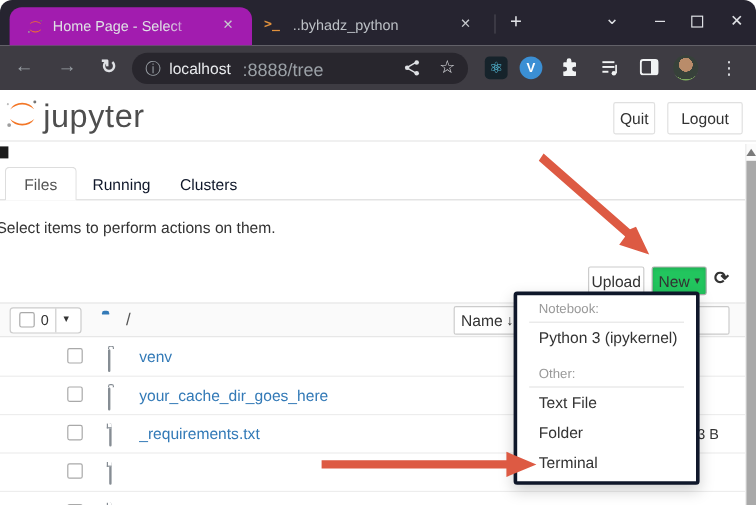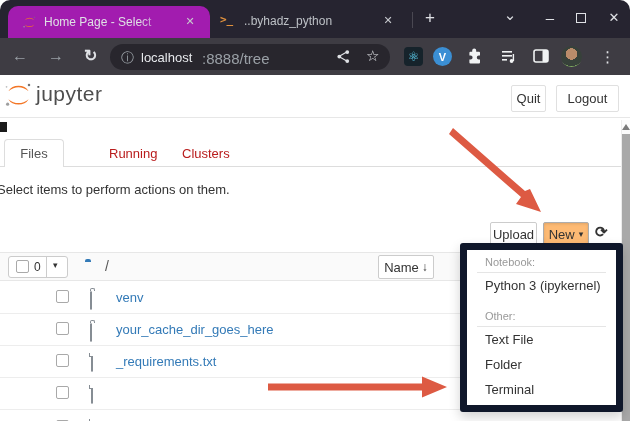--- a/index.html
+++ b/index.html
@@ -24,44 +24,44 @@
   .toolbar{position:absolute;left:0;top:38px;width:630px;height:37px;background:#3e3c43;}
   .navbtn{font-size:16px;color:#9aa0a6;}
   .omnibox{position:absolute;left:110px;top:44px;width:280px;height:26px;border-radius:13px;background:#28262d;}
   .urlhost{color:#e8eaed;font-size:13px;}
   .urlpath{color:#9aa0a6;font-size:15px;}
   .extbadge{width:19px;height:19px;border-radius:4px;display:flex;align-items:center;justify-content:center;}
   .avatar{width:21px;height:21px;border-radius:50%;
     background:radial-gradient(circle at 50% 38%, #b98c6a 0 34%, #37413a 35% 72%, #7fae5e 73%);}
 
   
-  .jlink{color:#b91c1c;font-size:13px;text-decoration:none;margin-left:32px;}
+  .jlink{color:#0f172a;font-size:13px;text-decoration:none;}
   .btn{box-sizing:border-box;background:#fff;border:1px solid #ccc;border-radius:3px;
        color:#333;font-size:13px;display:flex;align-items:center;justify-content:center;}
-  .btn-pressed{background:#fdba74;border-color:#adadad;box-shadow:inset 0 1px 3px rgba(0,0,0,.12);}
+  .btn-pressed{background:#22c55e;border-color:#adadad;box-shadow:inset 0 1px 3px rgba(0,0,0,.12);}
   .hline{position:absolute;height:1px;background:#e7e7e7;}
 
   .cb{box-sizing:border-box;width:13px;height:13px;border:1px solid #a9a9a9;border-radius:2px;background:#fff;display:inline-block;}
 
   .ico-folder{position:relative;width:14px;height:10px;border:1px solid #868d94;border-radius:1px;box-sizing:border-box;}
   .ico-folder::before{content:"";position:absolute;top:-4px;left:-1px;width:5px;height:3px;
      border:1px solid #868d94;border-bottom:none;border-radius:2px 2px 0 0;box-sizing:border-box;}
   .ico-file{position:relative;width:11px;height:13px;border:1px solid #868d94;border-radius:1px;box-sizing:border-box;background:#fff;}
   .ico-file::before{content:"";position:absolute;top:-1px;right:-1px;width:4px;height:4px;background:#fff;
      border-left:1px solid #868d94;border-bottom:1px solid #868d94;box-sizing:border-box;}
   .ico-folder-solid{position:relative;width:15px;height:11px;background:#337ab7;border-radius:1px;}
   .ico-folder-solid::before{content:"";position:absolute;top:-3px;left:0;width:6px;height:3px;background:#337ab7;border-radius:2px 2px 0 0;}
 
   .rowline{position:absolute;left:0;width:621px;border-top:1px solid #ededed;}
   .rowname{font-size:13px;color:#337ab7;}
   .sizetxt{font-size:12px;color:#333;}
 
   
   .menu{position:absolute;left:428px;top:243px;width:149px;height:155px;background:#fff;
-        border:7px solid #0f172a;border-radius:3px;box-shadow:0 5px 12px rgba(0,0,0,.18);z-index:40;margin-left:32px;}
+        border:3px solid #0f172a;border-radius:3px;box-shadow:0 5px 12px rgba(0,0,0,.18);z-index:40;}
   .menuhdr{position:absolute;left:18px;font-size:11px;color:#999;}
   .menuitem{position:absolute;left:18px;font-size:13px;color:#333;cursor:default;}
   .menudiv{position:absolute;left:10px;width:129px;height:1px;background:#e5e5e5;}
 
   
   .sb-track{position:absolute;left:621px;top:120px;width:9px;height:301px;background:#fbfbfb;border-left:1px solid #ececec;box-sizing:border-box;}
   .sb-thumb{position:absolute;left:622px;top:134px;width:8px;height:287px;background:#a9a9a9;}
   .sb-up{position:absolute;left:622px;top:124px;width:0;height:0;border-left:4px solid transparent;border-right:4px solid transparent;border-bottom:6px solid #7a7a7a;}
 
   svg{display:block;}
@@ -152,21 +152,21 @@
 
     <span class="abs" style="left:4px;top:6px;">
       <svg width="29" height="29" viewBox="0 0 40 40">
         <path d="M6 25 Q20 36 34 25 Q29.5 32.5 20 32.5 Q10.5 32.5 6 25 Z" fill="#f37626"></path>
         <path d="M6 14 Q20 3 34 14 Q29.5 6.5 20 6.5 Q10.5 6.5 6 14 Z" fill="#f37626"></path>
         <circle cx="5" cy="32" r="2.2" fill="#9e9e9e"></circle>
         <circle cx="34.5" cy="5.5" r="1.7" fill="#757575"></circle>
         <circle cx="3.5" cy="8" r="1.2" fill="#bdbdbd"></circle>
       </svg>
     </span>
-    <span class="abs" style="left:36px;top:7px;font-size:21px;color:#4e4e4e;letter-spacing:.5px;">jupyter</span>
+    <span class="abs" style="left:36px;top:7px;font-size:27px;color:#4e4e4e;letter-spacing:.5px;">jupyter</span>
 
     <div class="abs btn" style="left:511px;top:10px;width:35px;height:27px;border-color:#e0e0e0;border-radius:2px;">Quit</div>
     <div class="abs btn" style="left:556px;top:10px;width:63px;height:27px;border-color:#e0e0e0;border-radius:2px;">Logout</div>
 
     <div class="hline" style="left:0;top:42px;width:630px;"></div>
 
     <div class="abs" style="left:0;top:47px;width:7px;height:10px;background:#1b1b1b;"></div>
 
     <div class="hline" style="left:0;top:91px;width:621px;background:#ddd;"></div>
     <div class="abs" style="left:4px;top:64px;width:60px;height:28px;background:#fff;border:1px solid #ddd;border-bottom:none;

